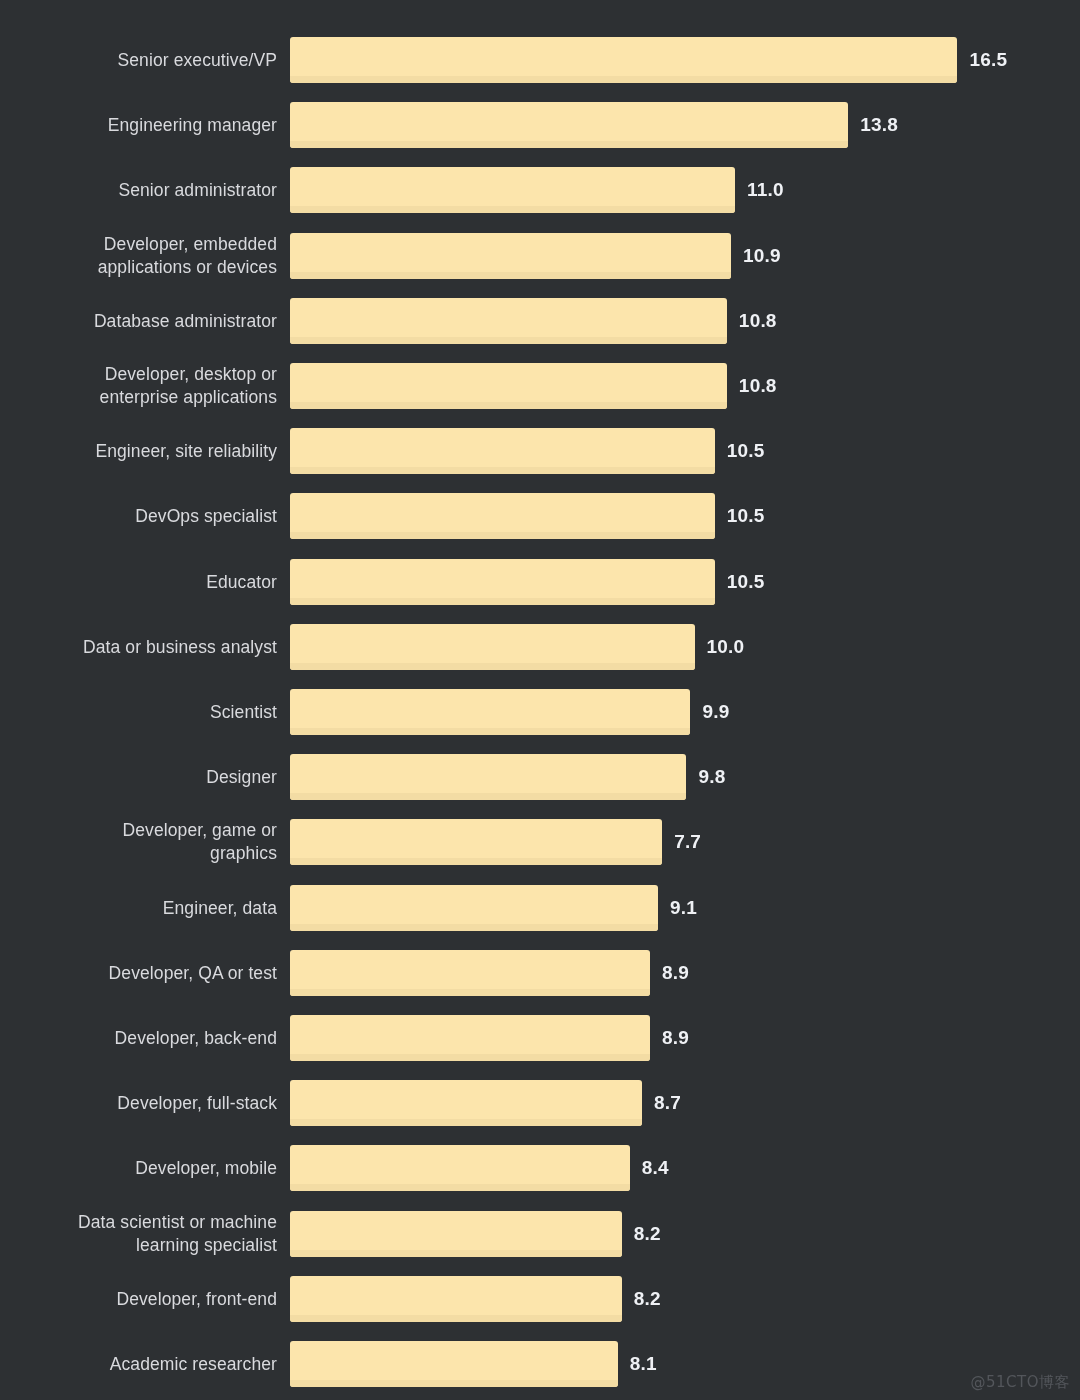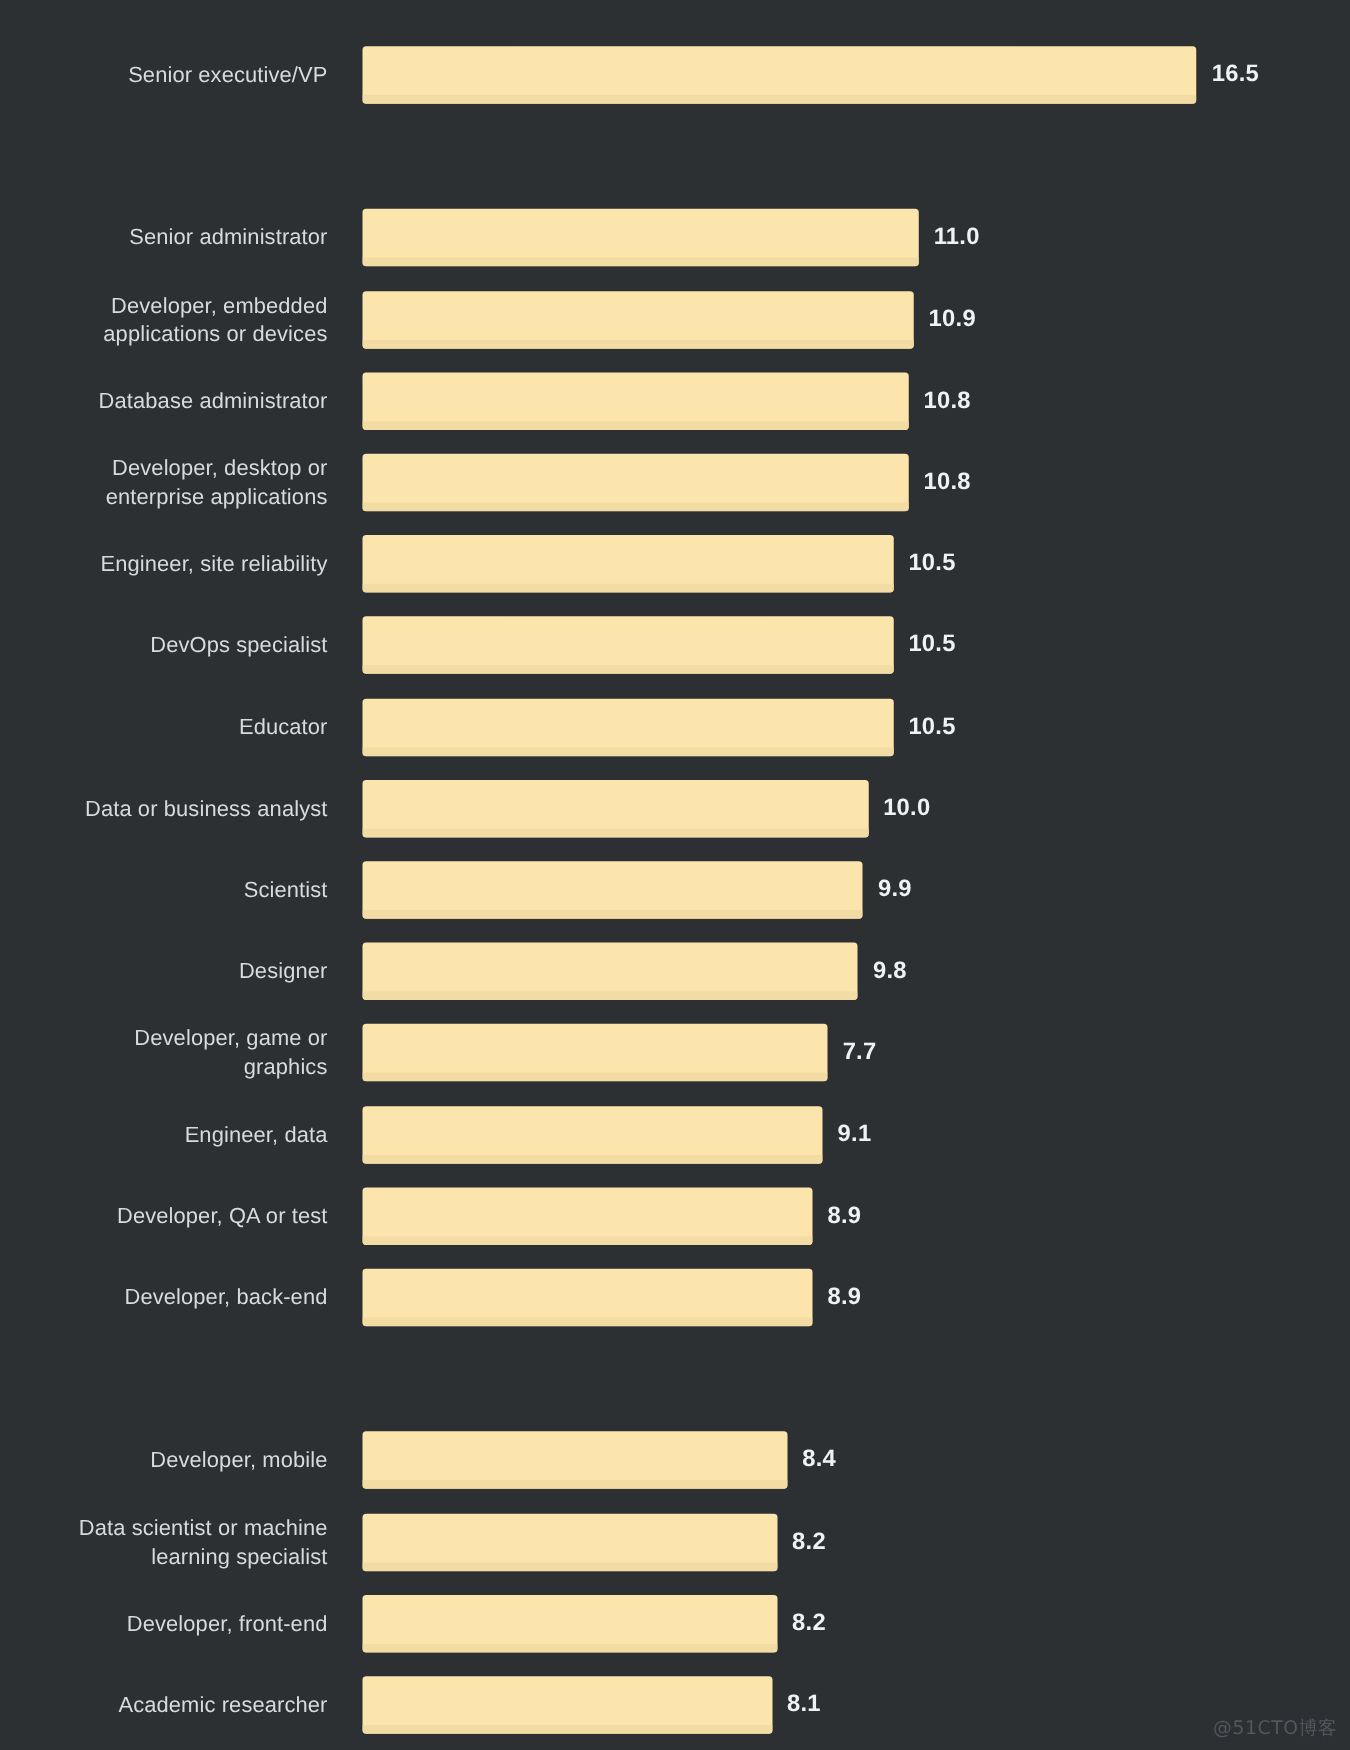--- a/index.html
+++ b/index.html
@@ -35,21 +35,21 @@
     position: absolute;
     left: 0;
     width: 1080px;
     height: 46px;
     display: flex;
     align-items: center;
   }
 
   .row-label {
     position: absolute;
-    left: 0;
+    left: 15px;
     width: 262px;
     text-align: right;
     color: #d9dade;
     font-size: 17.5px;
     line-height: 23px;
     letter-spacing: 0.1px;
     white-space: pre-line;
     top: 50%;
     transform: translateY(-50%);
   }
@@ -106,20 +106,27 @@
 
 <div id="chart-root">
   <div class="rows-area" id="rows-area">
       <div class="bar-row" style="top: 37px;">
         <div class="row-label">Senior executive/VP</div>
         <div class="bar-track">
           <div class="bar" style="width: 667.425px; background: rgb(252, 229, 172);"></div>
         </div>
         <div class="bar-value" style="left: 969.425px;">16.5</div>
       </div>
+      <div class="bar-row" style="top: 102.2px;">
+        <div class="row-label">Engineering manager</div>
+        <div class="bar-track">
+          <div class="bar" style="width: 558.21px; background: rgb(252, 229, 172);"></div>
+        </div>
+        <div class="bar-value" style="left: 860.21px;">13.8</div>
+      </div>
       <div class="bar-row" style="top: 167.4px;">
         <div class="row-label">Senior administrator</div>
         <div class="bar-track">
           <div class="bar" style="width: 444.95px; background: rgb(252, 229, 172);"></div>
         </div>
         <div class="bar-value" style="left: 746.95px;">11.0</div>
       </div>
       <div class="bar-row" style="top: 232.6px; padding-left: 16px;">
         <div class="row-label">Developer, embedded
 applications or devices</div>
@@ -207,20 +214,27 @@
         </div>
         <div class="bar-value" style="left: 662.005px;">8.9</div>
       </div>
       <div class="bar-row" style="top: 1015px;">
         <div class="row-label">Developer, back-end</div>
         <div class="bar-track">
           <div class="bar" style="width: 360.005px; background: rgb(252, 229, 172);"></div>
         </div>
         <div class="bar-value" style="left: 662.005px;">8.9</div>
       </div>
+      <div class="bar-row" style="top: 1080.2px;">
+        <div class="row-label">Developer, full-stack</div>
+        <div class="bar-track">
+          <div class="bar" style="width: 351.915px; background: rgb(252, 229, 172);"></div>
+        </div>
+        <div class="bar-value" style="left: 653.915px;">8.7</div>
+      </div>
       <div class="bar-row" style="top: 1145.4px;">
         <div class="row-label">Developer, mobile</div>
         <div class="bar-track">
           <div class="bar" style="width: 339.78px; background: rgb(252, 229, 172);"></div>
         </div>
         <div class="bar-value" style="left: 641.78px;">8.4</div>
       </div>
       <div class="bar-row" style="top: 1210.6px;">
         <div class="row-label">Data scientist or machine
 learning specialist</div>

